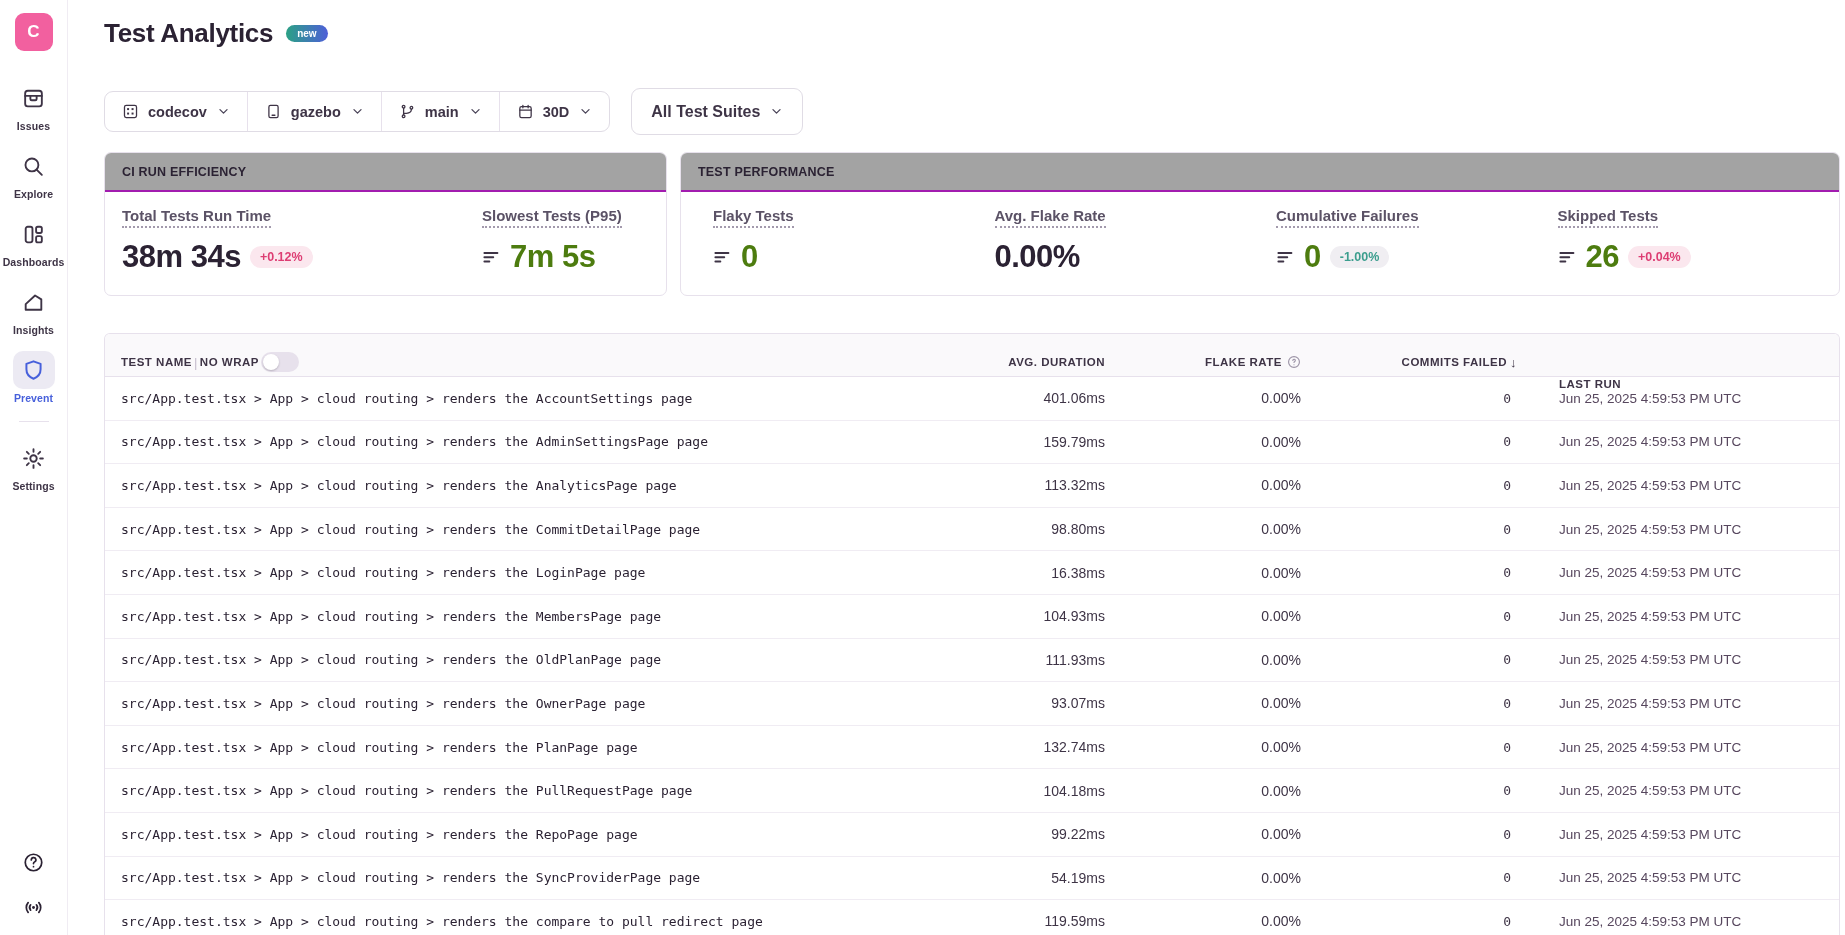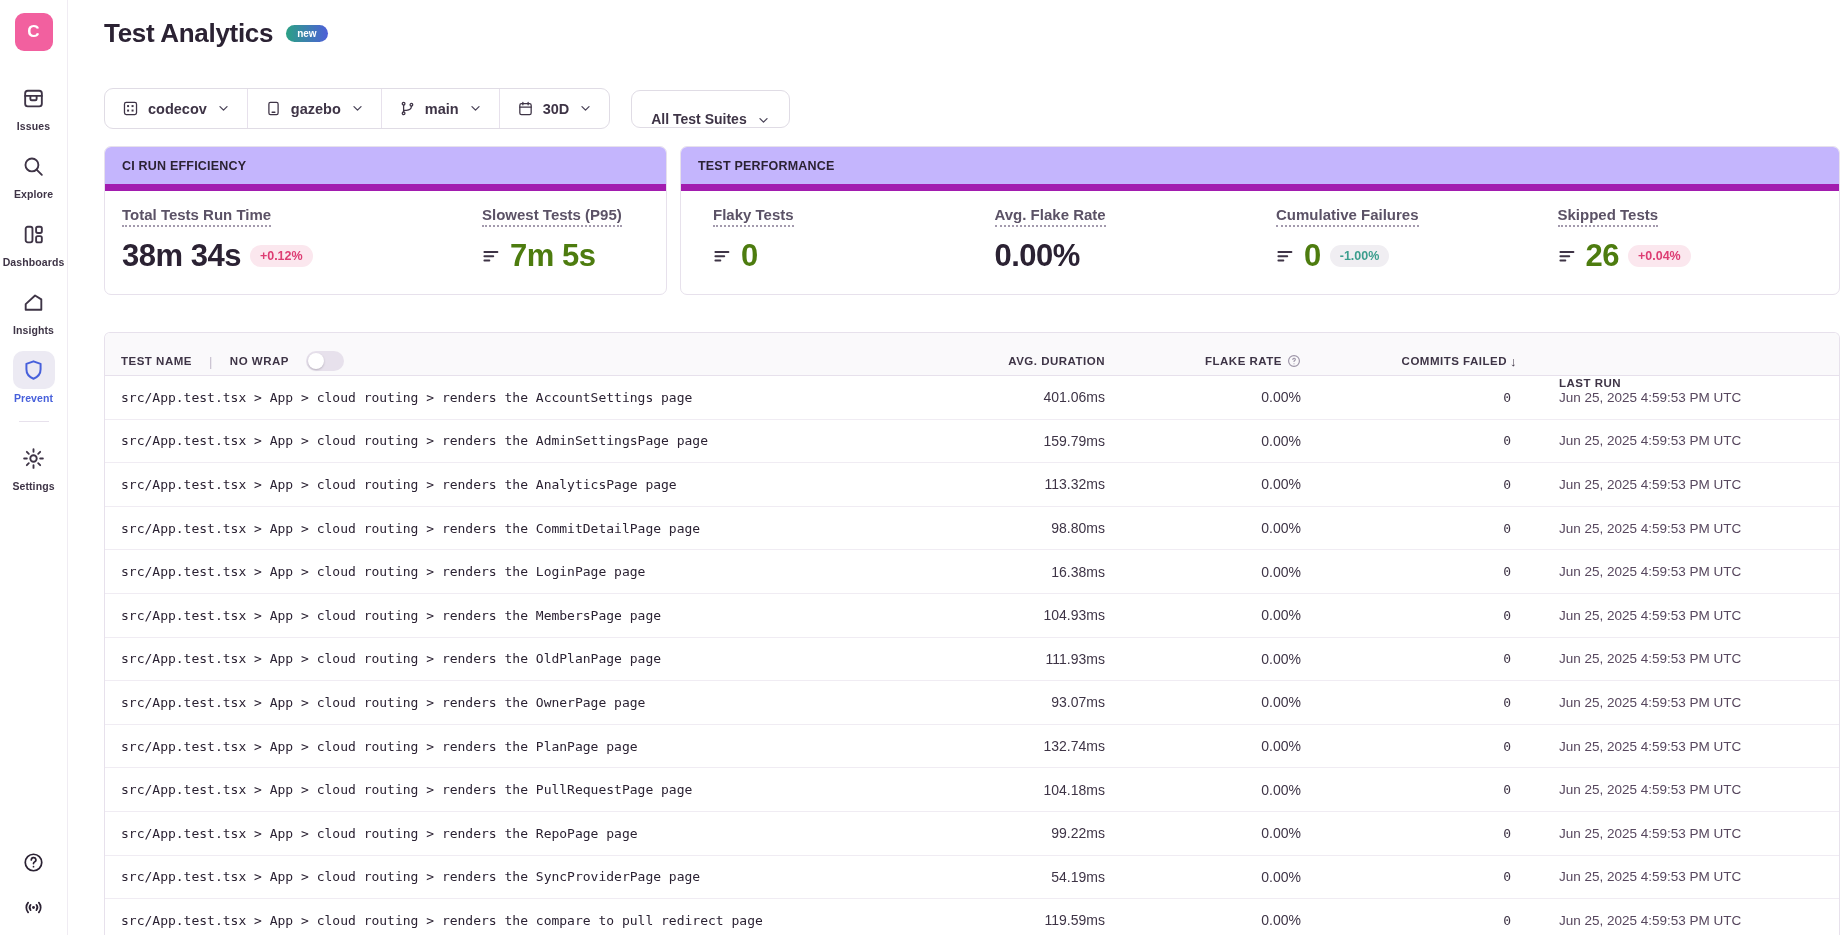--- a/index.html
+++ b/index.html
@@ -36,30 +36,30 @@
 
   .filter-row { margin-top:38px; display:flex; align-items:center; }
   .filter-group { display:inline-flex; align-items:stretch; border:1px solid #E0DCE5;
     border-radius:9px; height:41px; background:#fff; }
   .filter-seg { display:flex; align-items:center; gap:9px; padding:0 17px;
     font-weight:600; font-size:14.5px; color:#3E3446; cursor:pointer;
     border-right:1px solid #E7E1EC; }
   .filter-seg:last-child { border-right:none; }
   .filter-seg svg.lead { width:17px; height:17px; }
   .chev { width:13px; height:13px; margin-left:1px; color:#4A4458; }
-  .filter-pill { display:flex; align-items:flex-end; gap:9px; margin-left:21px;
-    border:1px solid #E0DCE5; border-radius:9px; height:38px; padding:0 19px;
-    font-weight:600; font-size:14px; color:#3E3446; cursor:pointer; background:#fff; }
+  .filter-pill { display:flex; align-items:center; gap:9px; margin-left:21px;
+    border:1px solid #E0DCE5; border-radius:9px; height:47px; padding:0 19px;
+    font-weight:600; font-size:16px; color:#3E3446; cursor:pointer; background:#fff; }
 
   
   .panels { margin-top:17px; display:flex; gap:13px; }
   .panel { border:1px solid #E7E1EC; border-radius:7px; background:#fff; overflow:hidden; }
   .panel-ci { width:563px; }
   .panel-perf { flex:1; }
-  .panel-head { background:#c4b5fd; border-bottom:7px solid #a21caf;
+  .panel-head { background:#a3a3a3; border-bottom:2px solid #a21caf;
     padding:12px 17px 11px; font-size:12.5px; font-weight:700; color:#2B2233;
     letter-spacing:.2px; }
   .panel-body { display:grid; padding:15px 0 20px; }
   .ci-body { grid-template-columns:360px 1fr; padding-left:17px; }
   .perf-body { grid-template-columns:repeat(4,1fr); padding-left:32px; }
   .metric-label { font-size:15px; font-weight:700; color:#5B5266; width:max-content;
     border-bottom:2px dotted #A39AAD; padding-bottom:2px; cursor:default; }
   .metric-value-row { margin-top:11px; display:flex; align-items:center; gap:9px; }
   .metric-value { font-size:31px; font-weight:600; letter-spacing:-.5px; color:#2B2233; }
   .metric-value.blue { color:#4d7c0f; }
@@ -68,21 +68,21 @@
   .badge.pink { background:#FBE7EE; color:#DD3D73; }
   .badge.gray { background:#F0EEF2; color:#3C9E8E; }
 
   
   .table { margin-top:37px; border:1px solid #E7E1EC; border-bottom:none;
     border-radius:6px 6px 0 0; overflow:hidden; }
   .thead, .trow { display:grid; grid-template-columns:1fr 170px 200px 230px 300px;
     align-items:center; }
   .thead { background:#FAF9FB; height:43px; border-bottom:1px solid #E7E1EC;
     color:#3E3446; font-size:11.5px; font-weight:700; letter-spacing:.5px; }
-  .th-name { display:flex; align-items:center; gap:17px; padding-left:16px; }
+  .th-name { display:flex; align-items:center; gap:2px; padding-left:16px; }
   .th-sep { color:#C4BCCC; font-weight:400; font-size:13px; }
   .toggle { width:38px; height:20px; border-radius:10px; background:#E7E1EC;
     position:relative; cursor:pointer; flex:none; }
   .toggle .knob { position:absolute; left:2px; top:2px; width:16px; height:16px;
     border-radius:50%; background:#fff; box-shadow:0 1px 2px rgba(43,34,51,.25); }
   .th-num { text-align:right; cursor:pointer; }
   .th-duration { padding-right:4px; }
   .th-flake { padding-right:8px; display:flex; justify-content:flex-end;
     align-items:center; gap:5px; }
   .th-flake svg { width:14px; height:14px; color:#9B93A6; }

